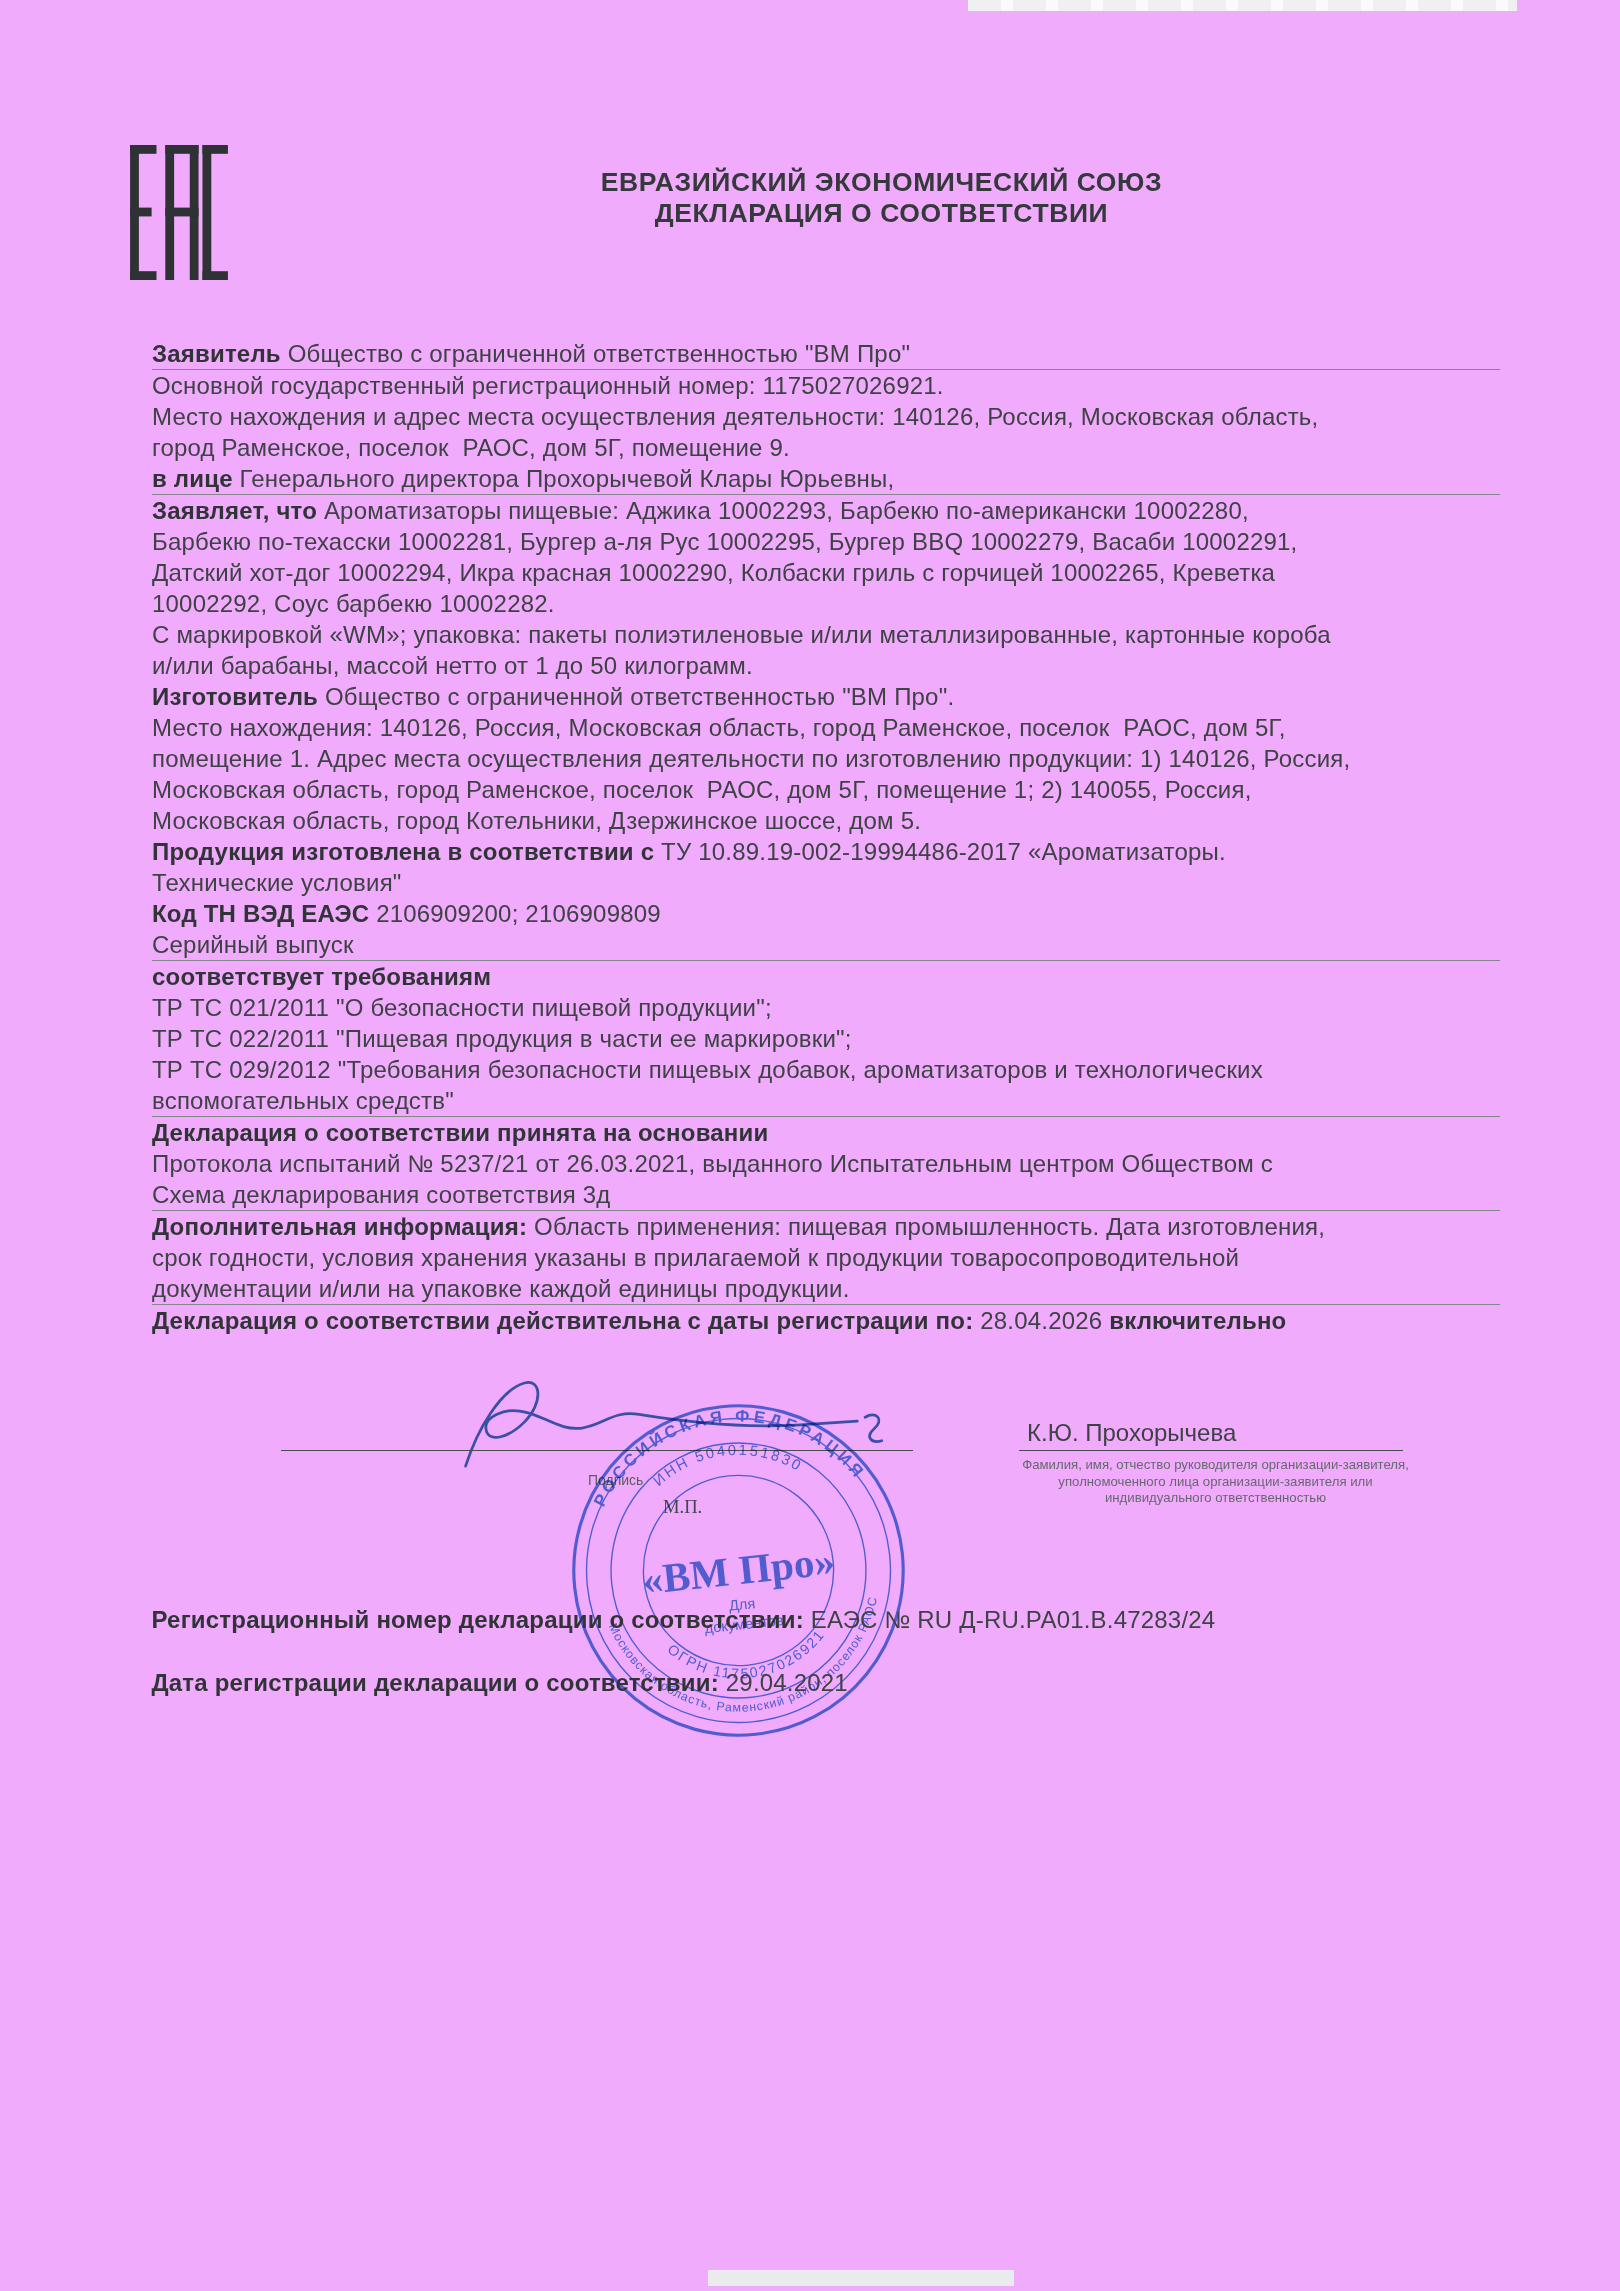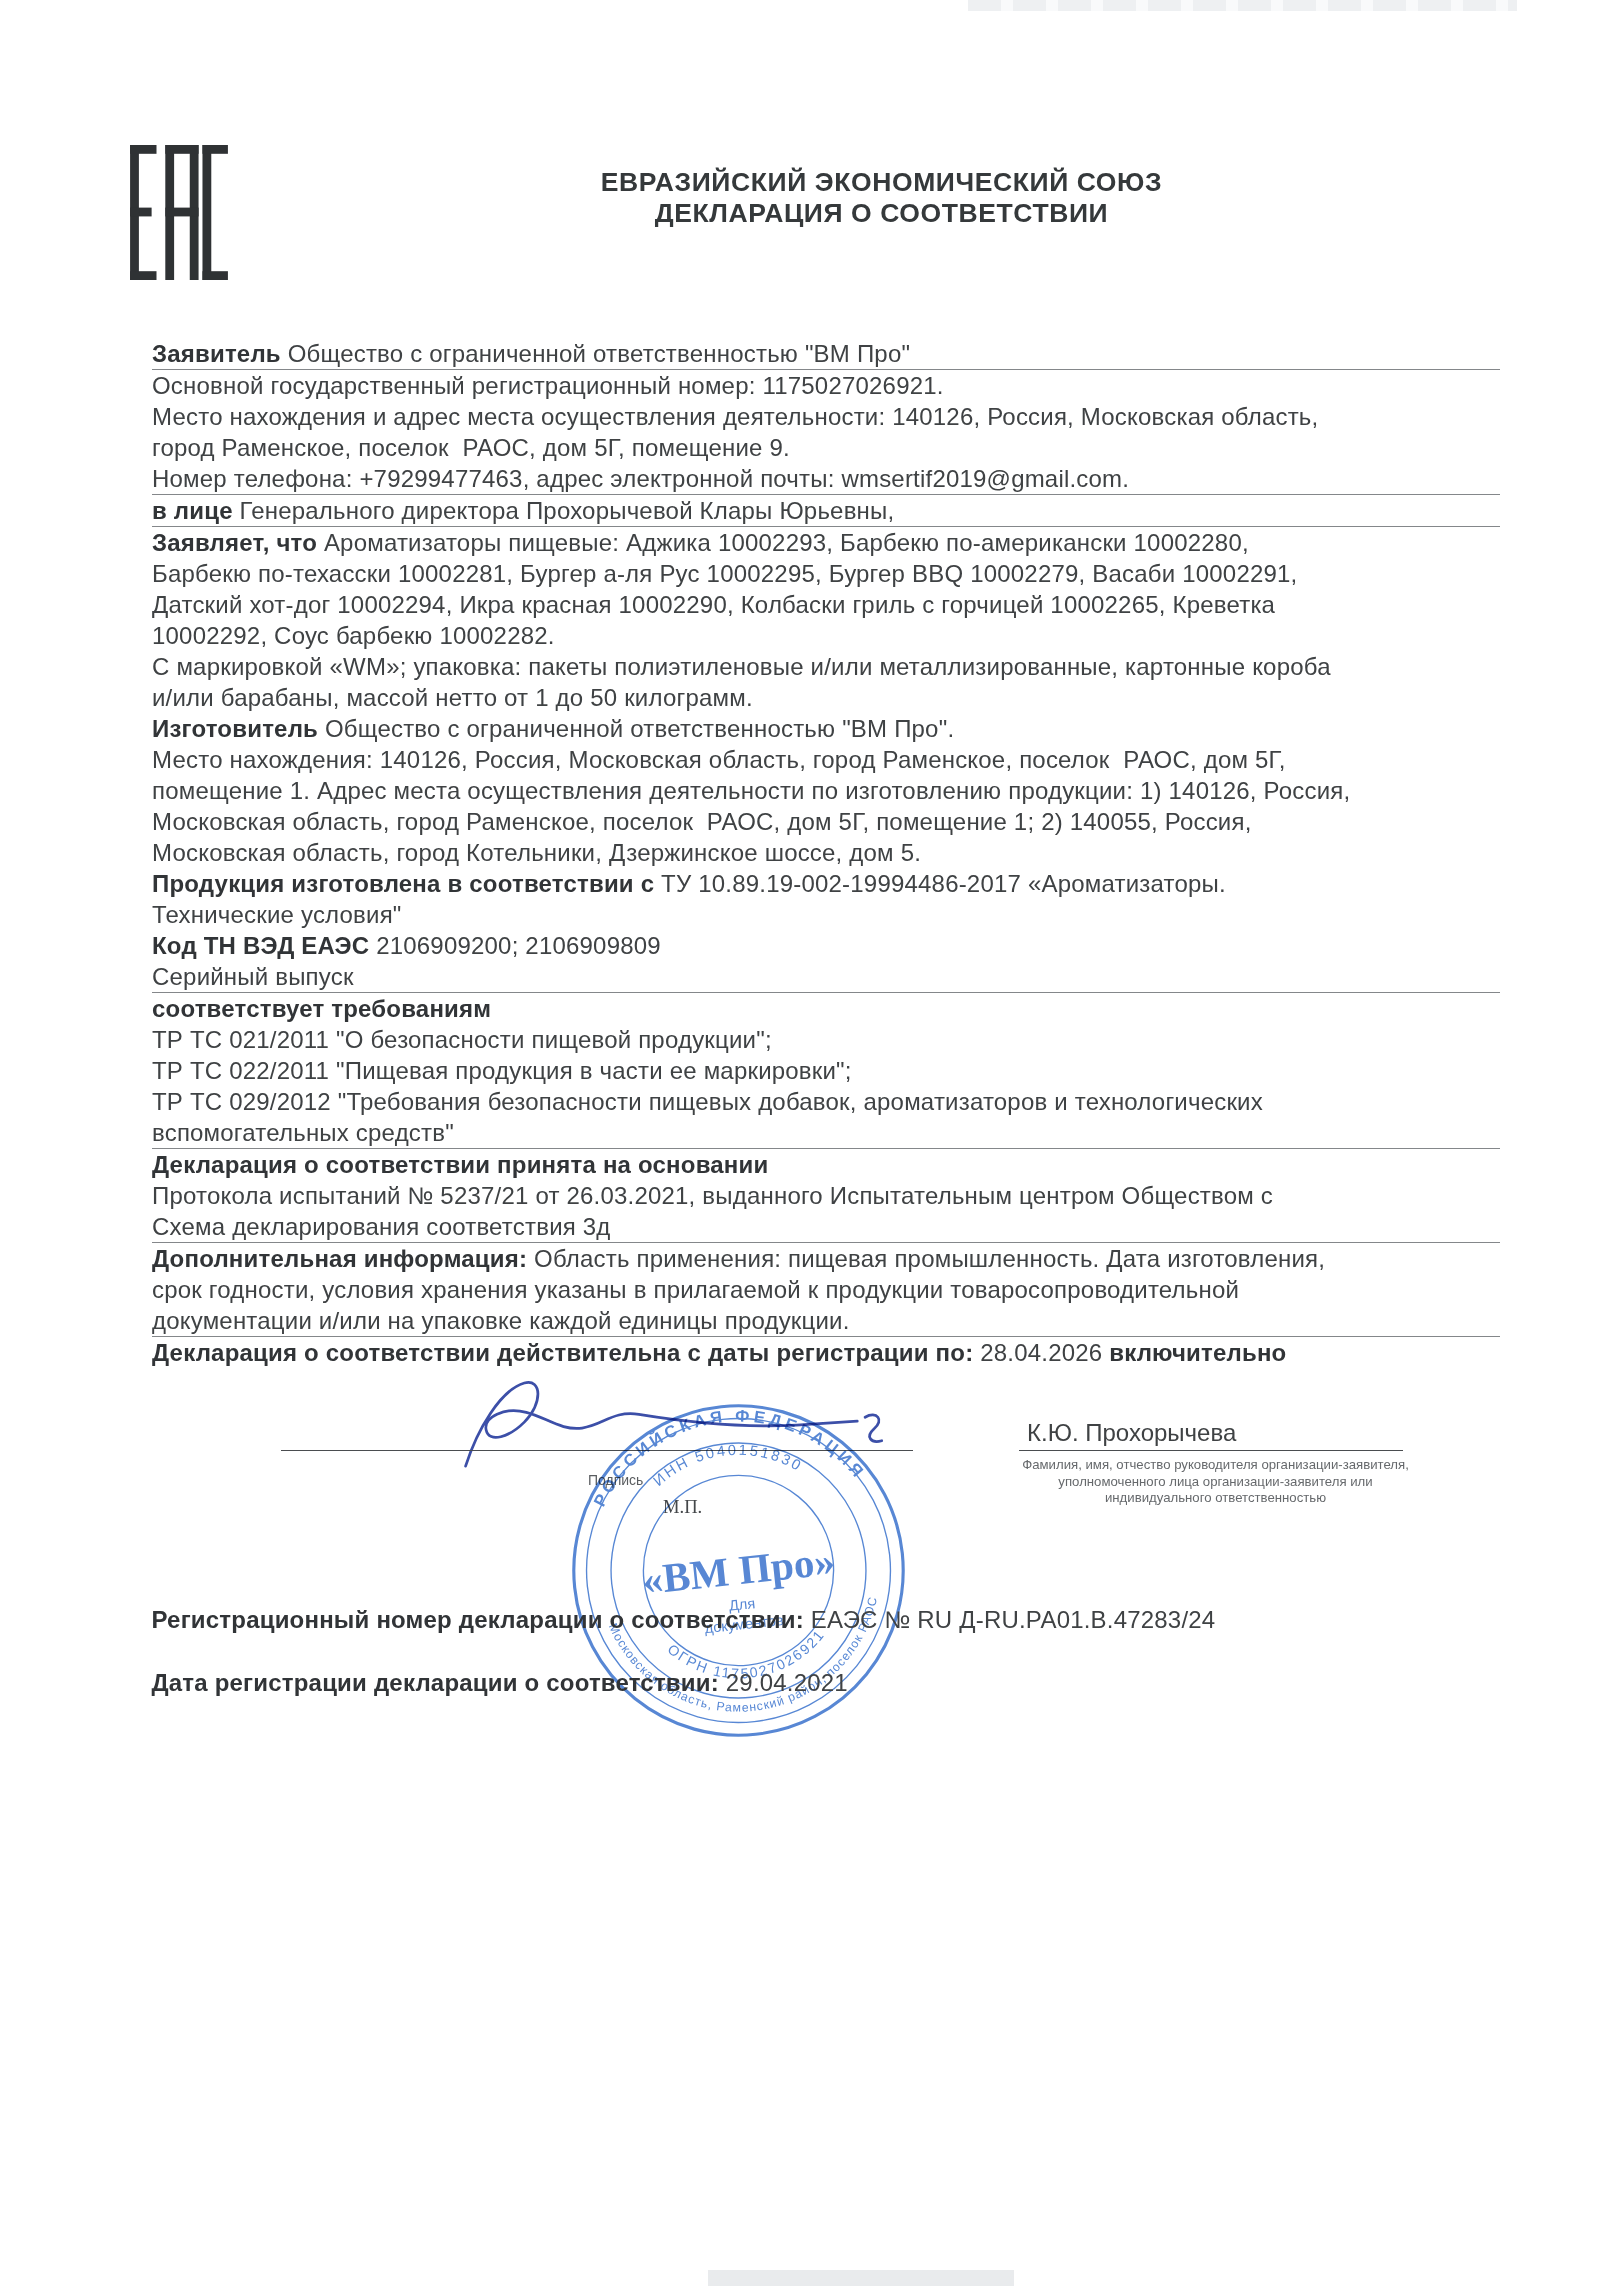--- a/index.html
+++ b/index.html
@@ -1,16 +1,16 @@
 <!DOCTYPE html>
 <html><head>
 <meta charset="utf-8">
 <style>
   html,body{margin:0;padding:0;background:#9a9a9a;}
-  .page{position:relative;width:1620px;height:2292px;background:#ffffff;overflow:hidden;
+  .page{position:relative;width:1620px;height:2292px;background:#f0abfc;overflow:hidden;
         font-family:"Liberation Sans","DejaVu Sans",sans-serif;color:#3f4244;}
   
   .artifact-top{position:absolute;left:968px;top:0;width:549px;height:10.8px;
         background:repeating-linear-gradient(90deg,#eef0f2 0 33px,#f9fafb 33px 45px);}
   .artifact-bottom{position:absolute;left:708px;top:2270px;width:306px;height:15.7px;background:#e9ebed;}
   
   .eac{position:absolute;left:130px;top:145px;}
   .title{position:absolute;left:421px;top:167px;width:921px;text-align:center;
          font-size:26.5px;font-weight:bold;letter-spacing:0.6px;line-height:31px;color:#35393b;}
   
@@ -59,21 +59,20 @@
   <div class="title">
     <div>ЕВРАЗИЙСКИЙ ЭКОНОМИЧЕСКИЙ СОЮЗ</div>
     <div>ДЕКЛАРАЦИЯ О СООТВЕТСТВИИ</div>
   </div>
 
   <div class="body-block" id="body-block">
       <div class="doc-line u"><span class="b">Заявитель</span><span> Общество с ограниченной ответственностью "ВМ Про"</span></div>
       <div class="doc-line"><span>Основной государственный регистрационный номер: 1175027026921.</span></div>
       <div class="doc-line"><span>Место нахождения и адрес места осуществления деятельности: 140126, Россия, Московская область,</span></div>
       <div class="doc-line"><span>город Раменское, поселок  РАОС, дом 5Г, помещение 9.</span></div>
-      <div class="doc-line u"><span>Номер телефона: +79299477463, адрес электронной почты: wmsertif2019@gmail.com.</span></div>
       <div class="doc-line u"><span class="b">в лице</span><span> Генерального директора Прохорычевой Клары Юрьевны,</span></div>
       <div class="doc-line"><span class="b">Заявляет, что</span><span> Ароматизаторы пищевые: Аджика 10002293, Барбекю по-американски 10002280,</span></div>
       <div class="doc-line"><span>Барбекю по-техасски 10002281, Бургер а-ля Рус 10002295, Бургер BBQ 10002279, Васаби 10002291,</span></div>
       <div class="doc-line"><span>Датский хот-дог 10002294, Икра красная 10002290, Колбаски гриль с горчицей 10002265, Креветка</span></div>
       <div class="doc-line"><span>10002292, Соус барбекю 10002282.</span></div>
       <div class="doc-line"><span>С маркировкой «WM»; упаковка: пакеты полиэтиленовые и/или металлизированные, картонные короба</span></div>
       <div class="doc-line"><span>и/или барабаны, массой нетто от 1 до 50 килограмм.</span></div>
       <div class="doc-line"><span class="b">Изготовитель</span><span> Общество с ограниченной ответственностью "ВМ Про".</span></div>
       <div class="doc-line"><span>Место нахождения: 140126, Россия, Московская область, город Раменское, поселок  РАОС, дом 5Г,</span></div>
       <div class="doc-line"><span>помещение 1. Адрес места осуществления деятельности по изготовлению продукции: 1) 140126, Россия,</span></div>

